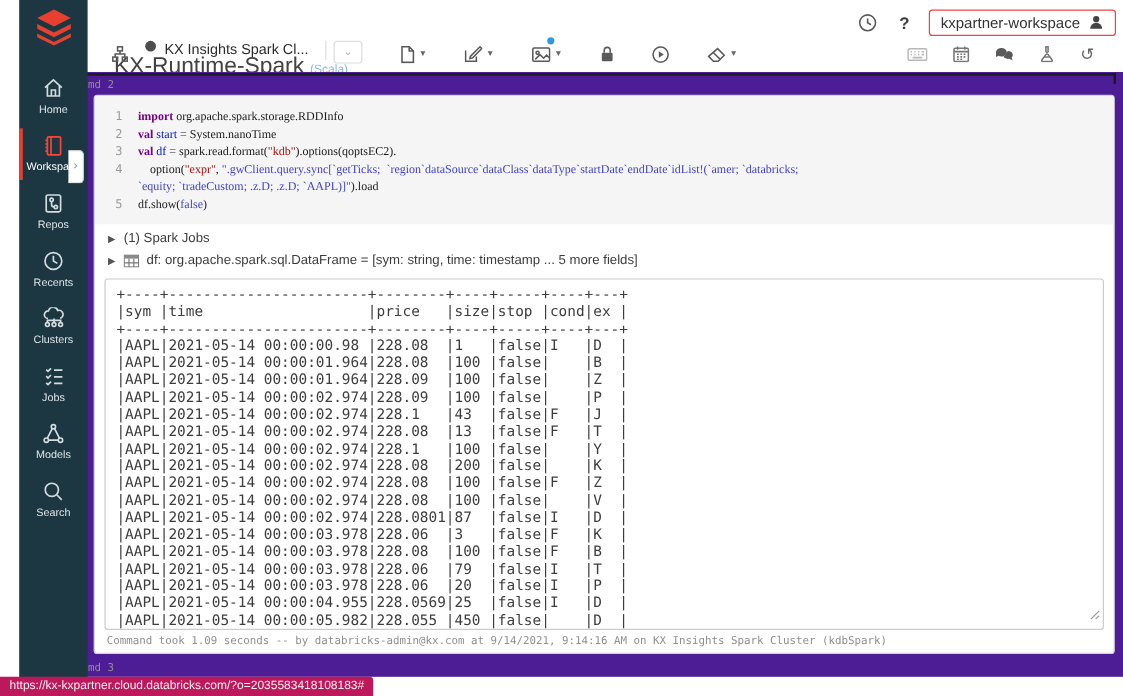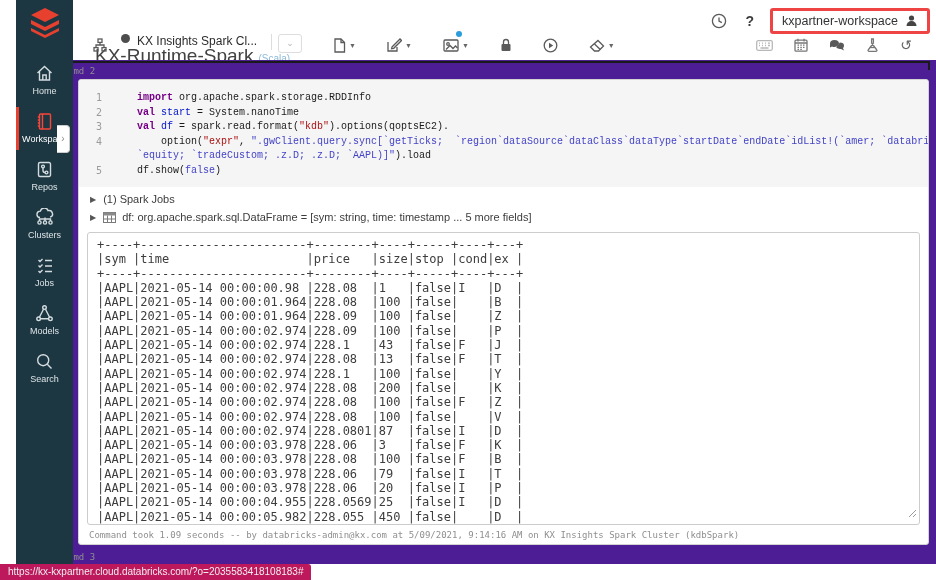--- a/index.html
+++ b/index.html
@@ -35,43 +35,43 @@
   .cluster-dot { width:9px; height:9px; border-radius:50%; background:#4d4d4d; margin-left:14px; }
   .cluster-name { font-size:12px; color:#2b2b2b; margin-left:7px; white-space:nowrap; cursor:pointer; }
   .sepline { width:1px; height:16px; background:#ddd; margin:0 6px 0 14px; }
   .chev-box { width:24px; height:19px; border:1px solid #ddd; border-radius:3px;
     color:#b5b5b5; font-size:9px; text-align:center; line-height:17px; cursor:pointer; }
   .tb-group { margin-left:31px; position:relative; display:inline-flex; align-items:center; }
   .blue-dot { position:absolute; top:-3px; right:7px; width:6px; height:6px;
     border-radius:50%; background:#2d9cdb; }
   .hdr-right1 { position:absolute; top:8px; right:6px; display:flex; align-items:center; }
   .help-q { font-size:14px; font-weight:bold; color:#3c3c3c; margin:0 16px 0 18px; cursor:pointer; }
-  .ws-chip { display:flex; border:3px solid #ef4444; border-radius:3px;
+  .ws-chip { display:flex; border:1px solid #ef4444; border-radius:3px;
     padding:3px 9px; font-size:12.5px; color:#333; cursor:pointer; }
   .ws-chip svg { margin-left:7px; }
   .hdr-right2 { position:absolute; top:38px; right:24px; display:flex; align-items:center; gap:21px; }
   .hdr-right2 .tb-icon svg { stroke:#777; }
   .icon-dim svg { stroke:#b8b8b8 !important; }
   .hist-glyph { font-size:14px; color:#666; line-height:14px; cursor:pointer; }
 
   
   .notebook { position:absolute; left:57px; top:60px; right:0; bottom:16px; background:#4c1d95; }
   .prev-cell-edge { position:absolute; left:4px; right:6px; top:1px; height:9px;
     border-top:2px solid #1a1a1a; border-left:2px solid #1a1a1a; border-right:2px solid #1a1a1a; }
   .cmd-label { font-family:"DejaVu Sans Mono", monospace; font-size:9px; color:#8f8f8f; }
   .cmd2-label { position:absolute; left:11px; top:6px; }
   .cmd3-label { position:absolute; left:11px; top:492px; }
   .cell-box { position:absolute; left:21px; right:7px; top:19px; height:466px;
     border:1px solid #d3d3d3; border-radius:3px; background:#fff; overflow:hidden; }
   .code-area { background:#f5f5f5; padding:11px 0 9px; cursor:text; }
   .code-row { display:flex; line-height:14.5px; }
   .gutter { width:36px; text-align:right; padding-right:13px; flex:none;
     font-family:"DejaVu Sans Mono", monospace; font-size:10px; color:#9b9b9b; }
-  .code-text { font-family:Liberation Mono, monospace; font-size:10px; color:#1a1a1a;
-    white-space:pre;margin-left:22px; }
+  .code-text { font-family:Liberation Serif, serif; font-size:10px; color:#1a1a1a;
+    white-space:pre; }
   .tok-kw { color:#770088; font-weight:bold; }
   .tok-df { color:#0011cc; }
   .tok-st { color:#aa1111; }
   .tok-s2 { color:#4343c8; }
   .tok-pl { color:#1a1a1a; }
   .result-row { display:flex; align-items:center; padding-left:11px; margin-top:6px;
     font-size:11px; color:#3c3c3c; cursor:pointer; }
   .tri { font-size:8px; color:#555; margin-right:7px; }
   .tbl-ic { margin-right:6px; display:inline-flex; }
   .table-box { margin:9px 8px 0; height:293px; border:1px solid #ccc; border-radius:3px;
@@ -114,20 +114,27 @@
         <span class="sb-label">Workspace</span>
       </div>
       <div class="sb-item">
         <span class="sb-icon"><svg width="19" height="19" viewBox="0 0 19 19">
             <path d="M5 2.5 H14 a1.5 1.5 0 0 1 1.5 1.5 V15 a1.5 1.5 0 0 1 -1.5 1.5 H5 a1.5 1.5 0 0 1 -1.5 -1.5 V4 a1.5 1.5 0 0 1 1.5 -1.5 Z"></path>
             <circle cx="8" cy="6.5" r="1.4"></circle>
             <circle cx="11.5" cy="12.5" r="1.4"></circle>
             <path d="M8 8 V10.5 a2 2 0 0 0 2 2"></path>
           </svg></span>
         <span class="sb-label">Repos</span>
+      </div>
+      <div class="sb-item">
+        <span class="sb-icon"><svg width="19" height="19" viewBox="0 0 19 19">
+            <circle cx="9.5" cy="9.5" r="7"></circle>
+            <path d="M9.5 5.2 V9.5 L12.8 11.5"></path>
+          </svg></span>
+        <span class="sb-label">Recents</span>
       </div>
       <div class="sb-item">
         <span class="sb-icon"><svg width="20" height="19" viewBox="0 0 20 19">
             <path d="M5 9.5 a3.2 3.2 0 0 1 .4 -6.4 a4 4 0 0 1 7.7 -.4 a3.4 3.4 0 0 1 2 6.5"></path>
             <circle cx="4.5" cy="14.5" r="1.6"></circle>
             <circle cx="10" cy="14.5" r="1.6"></circle>
             <circle cx="15.5" cy="14.5" r="1.6"></circle>
             <path d="M4.5 12.9 V11 H15.5 V12.9 M10 12.9 V9.5"></path>
           </svg></span>
         <span class="sb-label">Clusters</span>
@@ -360,19 +367,19 @@
 |AAPL|2021-05-14 00:00:05.982|228.055 |450 |false|    |D  |
 |AAPL|2021-05-14 00:00:06.971|228.0517|21  |false|I   |D  |
 +----+-----------------------+--------+----+-----+----+---+</pre>
       <span class="grip">
         <svg width="9" height="9" viewBox="0 0 9 9">
             <path d="M8 1 L1 8 M8 5 L5 8" stroke="#9a9a9a" fill="none"></path>
           </svg>
       </span>
     </div>
 
-    <div class="cell-footer">Command took 1.09 seconds -- by databricks-admin@kx.com at 5/09/2021, 9:14:16 AM on KX Insights Spark Cluster (kdbSpark)</div>
+    <div class="cell-footer">Command took 1.09 seconds -- by databricks-admin@kx.com at 9/14/2021, 9:14:16 AM on KX Insights Spark Cluster (kdbSpark)</div>
   </div>
 
   <div class="cmd-label cmd3-label">Cmd 3</div>
 </div>
 
 <div class="status-bar">https://kx-kxpartner.cloud.databricks.com/?o=2035583418108183#</div>
 
 </body></html>

